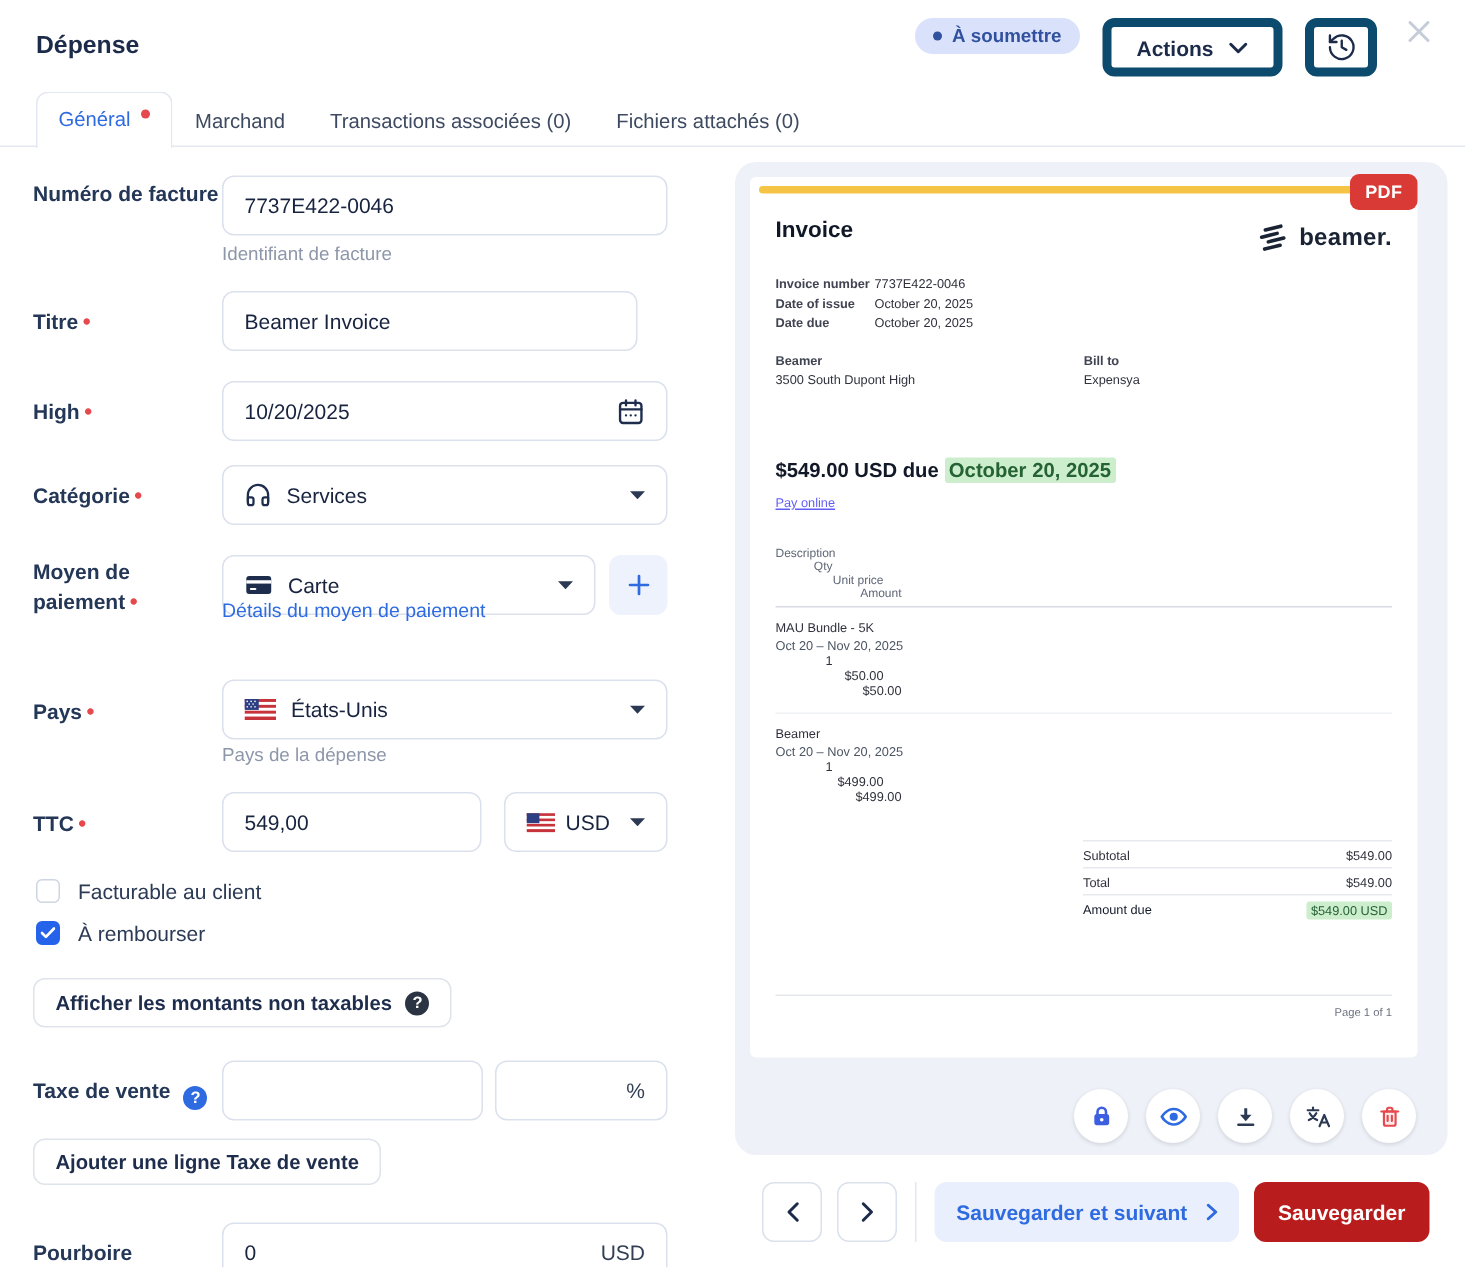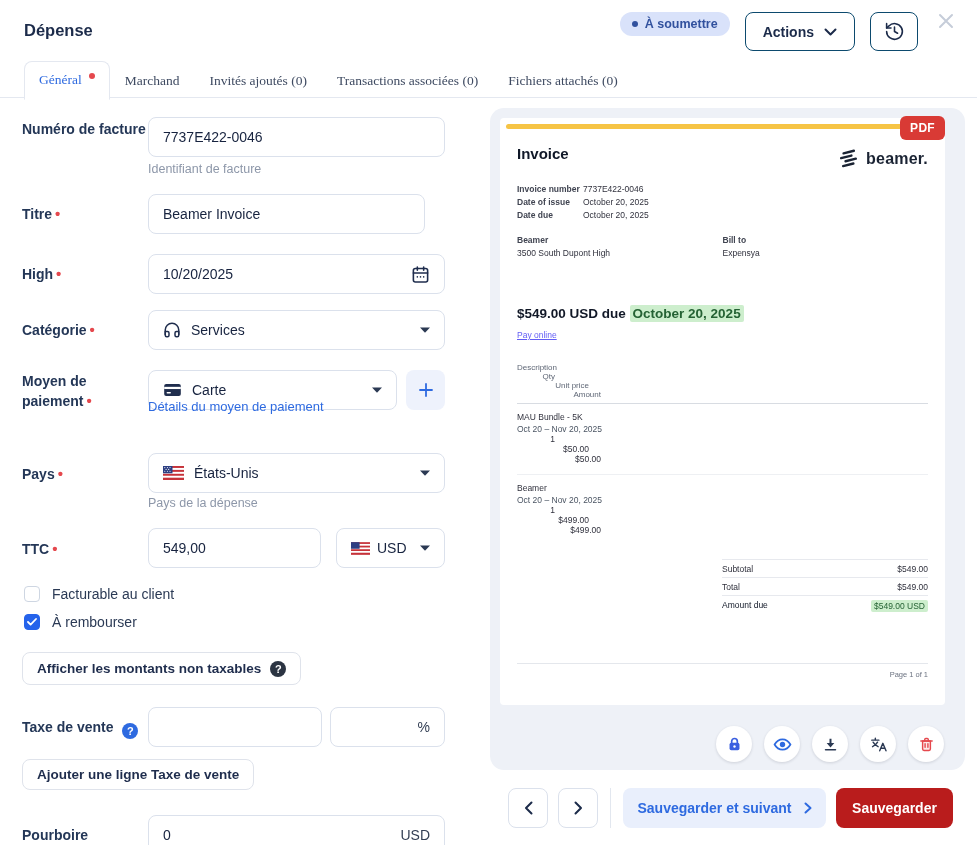--- a/index.html
+++ b/index.html
@@ -4,29 +4,29 @@
 <style>
   * { box-sizing: border-box; margin: 0; padding: 0; }
   html,body { width:977px; height:845px; background:#fff; font-family:"Liberation Sans",sans-serif; }
   .app { position:relative; width:977px; height:845px; background:#fff; overflow:hidden; }
 
   
   .page-title { position:absolute; left:24px; top:21px; font-size:16.5px; font-weight:700; color:#1c2b4a; }
   .header-right { position:absolute; right:22px; top:12px; height:40px; display:flex; align-items:flex-start; gap:15px; }
   .status-badge { display:flex; align-items:center; gap:7px; background:#d9e2fa; color:#31519e; border-radius:999px; padding:5px 12px; font-size:12.5px; font-weight:600; }
   .badge-dot { width:6px; height:6px; border-radius:50%; background:#31519e; }
-  .btn-plain { display:flex; align-items:center; justify-content:center; gap:10px; border:1px solid #0c4a6e; background:#fff; border-radius:8px; height:39px; cursor:pointer; font-family:inherit; }
+  .btn-plain { display:flex; align-items:center; justify-content:center; gap:10px; border:6px solid #0c4a6e; background:#fff; border-radius:8px; height:39px; cursor:pointer; font-family:inherit; }
   .actions-btn { padding:0 17px; font-size:14px; font-weight:600; color:#1c2b4a; }
   .history-btn { width:48px; }
   .close-btn { background:none; border:none; cursor:pointer; display:flex; align-items:center; margin-left:4px; }
 
   
   .tabs-line { position:absolute; left:0; right:0; top:97px; height:1px; background:#e4e8f0; }
   .tabs { position:absolute; left:24px; top:61px; display:flex; align-items:flex-end; z-index:2; }
-  .tab { padding:10px 15px; font-size:13.5px; color:#3e4a61; cursor:pointer; white-space:nowrap;font-family:Liberation Serif, serif; }
+  .tab { padding:10px 15px; font-size:13.5px; color:#3e4a61; cursor:pointer; white-space:nowrap; }
   .tab.active { display:flex; align-items:center; gap:7px; background:#fff; border:1px solid #e4e8f0; border-bottom:1px solid #fff; border-radius:8px 8px 0 0; color:#2e6ae0; margin-bottom:-1px; padding:10px 14px 11px; }
   .dirty-dot { width:6px; height:6px; border-radius:50%; background:#e5484d; margin-top:-8px; }
 
   
   .flabel { position:absolute; left:22px; width:124px; font-size:14px; font-weight:600; color:#243757; line-height:20px; }
   .req { color:#e5484d; font-size:15px; margin-left:3px; }
   .helper { position:absolute; left:148px; font-size:12.5px; color:#8d97a9; }
   .ctl { position:absolute; display:flex; align-items:center; height:40px; border:1px solid #dbe1ec; border-radius:8px; background:#fff; font-size:14px; color:#17233f; padding:0 14px; }
   input.ctl { font-family:inherit; outline:none; }
   .bare { border:none; outline:none; flex:1; min-width:0; font:inherit; color:inherit; background:transparent; padding:0; }
@@ -128,21 +128,20 @@
     </button>
   </div>
 
   <div class="tabs-line"></div>
   <div class="tabs">
     <div class="tab active">
       <span>Général</span>
       <span class="dirty-dot"></span>
     </div>
     <div class="tab">Marchand</div>
-    <div class="tab">Invités ajoutés (0)</div>
     <div class="tab">Transactions associées (0)</div>
     <div class="tab">Fichiers attachés (0)</div>
   </div>
 
   <div class="flabel" style="top:119px"><span>Numéro de facture</span></div>
   <input class="ctl" style="left: 148px; top: 117px; width: 297px;" value="7737E422-0046">
   <div class="helper" style="top:162px">Identifiant de facture</div>
 
   <div class="flabel" style="top:204px"><span>Titre</span><span class="req">•</span></div>
   <input class="ctl" style="left: 148px; top: 194px; width: 277px;" value="Beamer Invoice">

